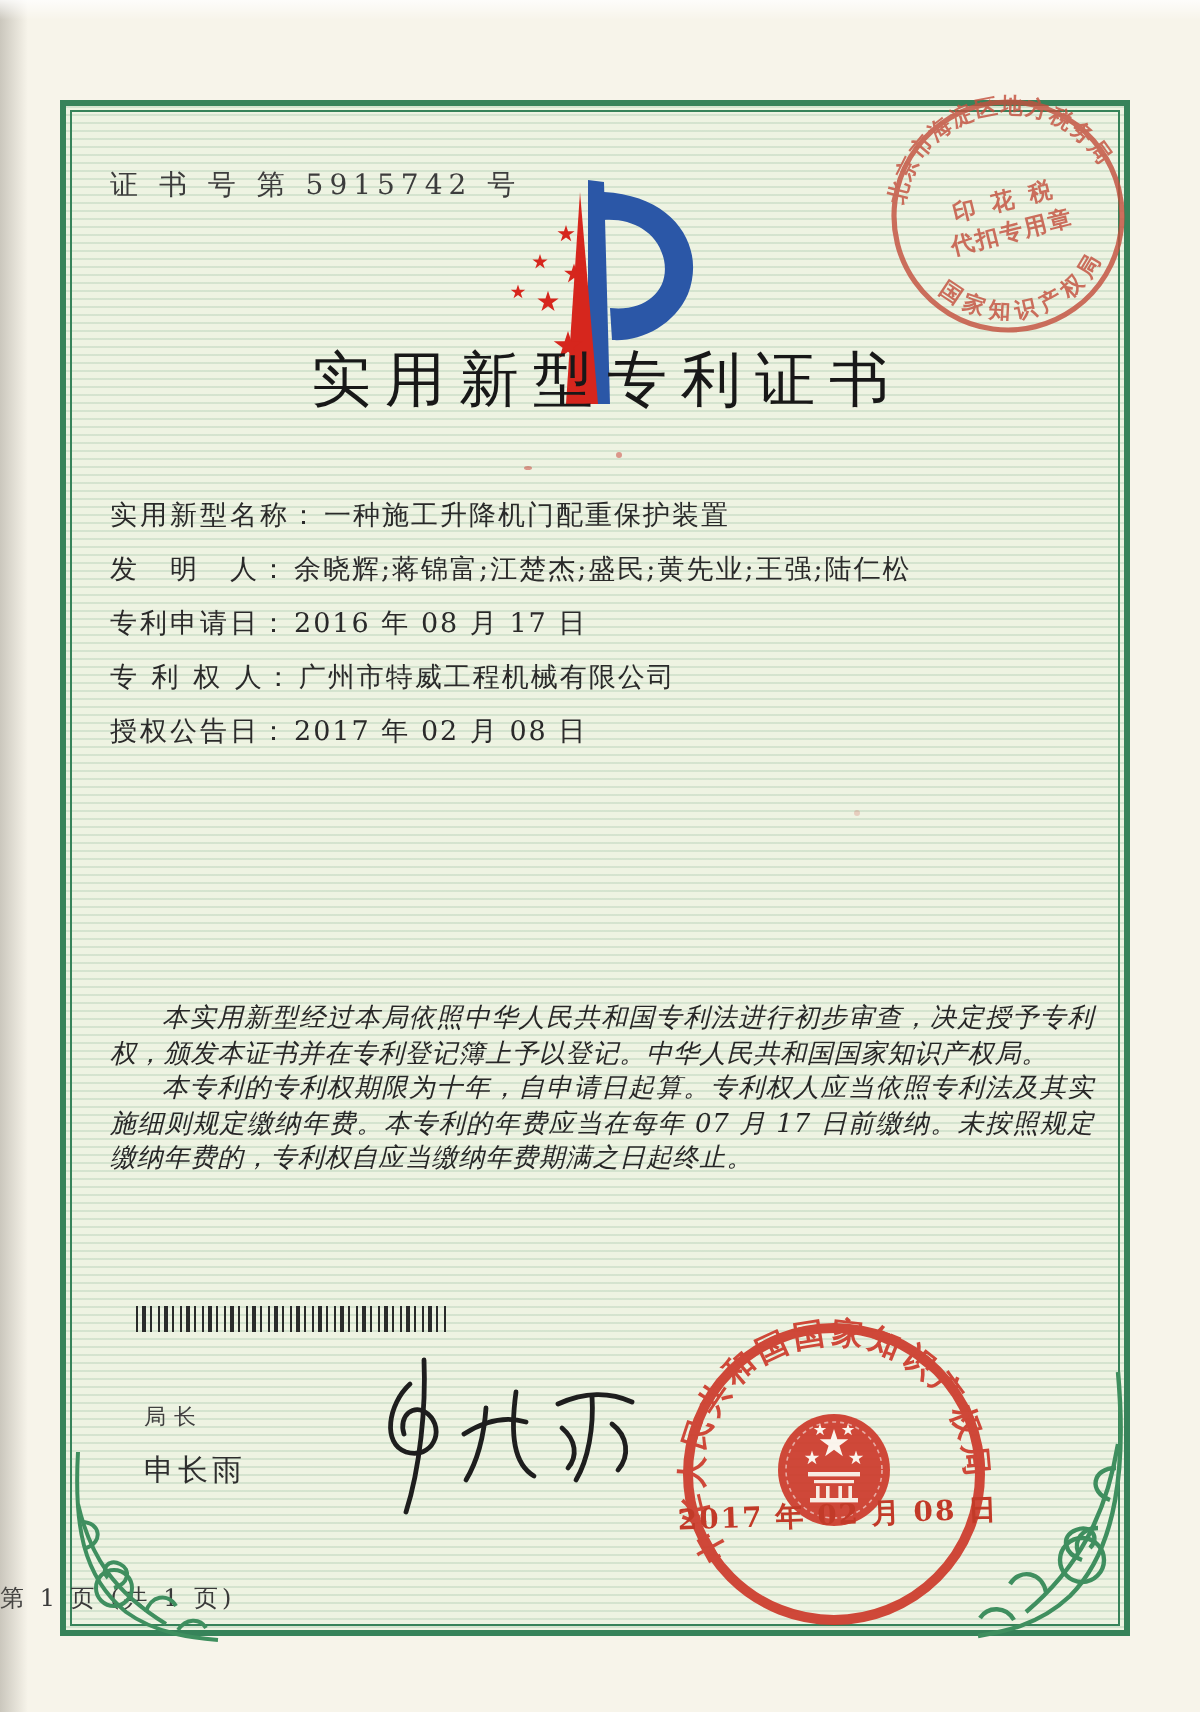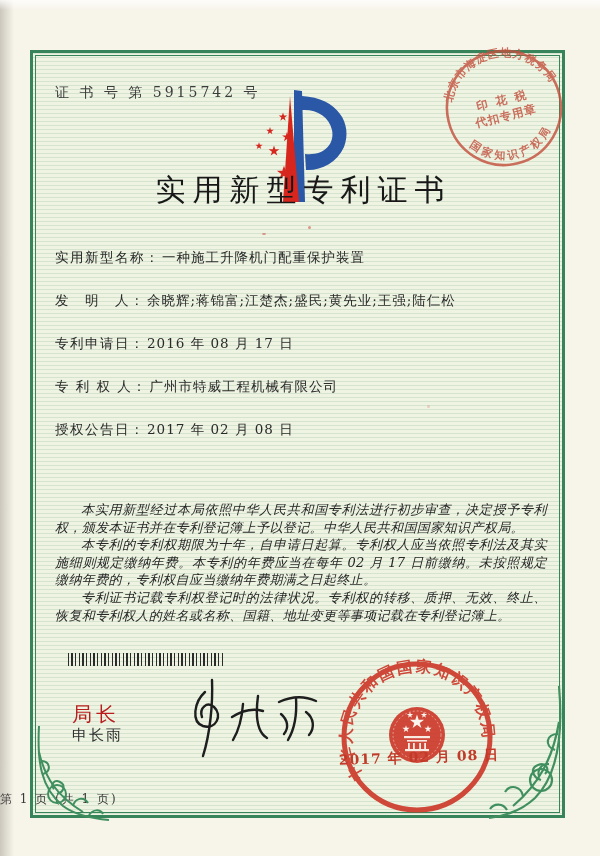--- a/index.html
+++ b/index.html
@@ -38,38 +38,38 @@
   .logo{position:absolute;left:246px;top:90px;width:112px;height:122px;}
 
   .tax-stamp{position:absolute;left:438px;top:42px;width:132px;height:132px;
     opacity:.82;transform:rotate(-14deg);}
 
   .title{position:absolute;left:0;right:0;top:170px;text-align:center;
     font-size:30px;font-weight:normal;letter-spacing:7px;color:#181818;
     text-indent:7px;}
 
   .fields{position:absolute;left:55px;top:249px;right:50px;}
-  .field-row{height:43px;font-size:13.5px;color:#2a2a2a;
+  .field-row{height:27px;font-size:13.5px;color:#2a2a2a;
     letter-spacing:1px;white-space:nowrap;}
   .field-row .lab{letter-spacing:1.5px;}
   .field-row .val{margin-left:2px;}
 
   .paras{position:absolute;left:55px;right:53px;top:501px;
     font-size:13px;line-height:17.6px;color:#272727;text-align:justify;
     font-style:italic;letter-spacing:.4px;}
   .paras p{margin:0;text-indent:2em;}
 
   .barcode{position:absolute;left:68px;top:653px;width:156px;height:13px;
     background:repeating-linear-gradient(90deg,
       #2b2b2b 0 1px,transparent 1px 3px,
       #2b2b2b 3px 5px,transparent 5px 7px,
       #2b2b2b 7px 8px,transparent 8px 11px);}
 
-  .issuer-title{position:absolute;left:72px;top:701px;font-size:20px;
-    letter-spacing:4px;color:#b91c1c;font-family:"DejaVu Sans","Liberation Sans",sans-serif;}
+  .issuer-title{position:absolute;left:72px;top:701px;font-size:11px;
+    letter-spacing:4px;color:#404040;font-family:"DejaVu Sans","Liberation Sans",sans-serif;}
   .issuer-name{position:absolute;left:72px;top:726px;font-size:15px;
     letter-spacing:2px;color:#2e2e2e;font-family:"DejaVu Sans","Liberation Sans",sans-serif;}
 
   .signature{position:absolute;left:175px;top:672px;width:150px;height:92px;}
 
   .seal{position:absolute;left:337px;top:657px;width:160px;height:160px;opacity:.92;}
   .seal-date{position:absolute;left:330px;top:749px;width:178px;text-align:center;
     font-size:14px;font-weight:bold;color:#c23a28;letter-spacing:1px;
     transform:rotate(-2deg);}
 
@@ -143,22 +143,21 @@
   <div class="field-row">
     <span class="lab">专 利 权 人：</span><span class="val">广州市特威工程机械有限公司</span>
   </div>
   <div class="field-row">
     <span class="lab">授权公告日：</span><span class="val">2017 年 02 月 08 日</span>
   </div>
 </div>
 
 <div class="paras">
   <p>本实用新型经过本局依照中华人民共和国专利法进行初步审查，决定授予专利权，颁发本证书并在专利登记簿上予以登记。中华人民共和国国家知识产权局。</p>
-  <p>本专利的专利权期限为十年，自申请日起算。专利权人应当依照专利法及其实施细则规定缴纳年费。本专利的年费应当在每年 02 月 17 日前缴纳。未按照规定缴纳年费的，专利权自应当缴纳年费期满之日起终止。</p>
-  <p>专利证书记载专利权登记时的法律状况。专利权的转移、质押、无效、终止、恢复和专利权人的姓名或名称、国籍、地址变更等事项记载在专利登记簿上。</p>
+  <p>本专利的专利权期限为十年，自申请日起算。专利权人应当依照专利法及其实施细则规定缴纳年费。本专利的年费应当在每年 07 月 17 日前缴纳。未按照规定缴纳年费的，专利权自应当缴纳年费期满之日起终止。</p>
 </div>
 
 <div class="barcode"></div>
 
 <div class="issuer-title">局长</div>
 <div class="issuer-name">申长雨</div>
 
 <svg class="signature" viewBox="0 0 150 92">
   <g fill="none" stroke="#1e1e1e" stroke-width="2.4" stroke-linecap="round">
     <path d="M30,20 C19,30 16,50 28,54 C41,58 48,43 39,35 C32,29 24,36 27,45"></path>

